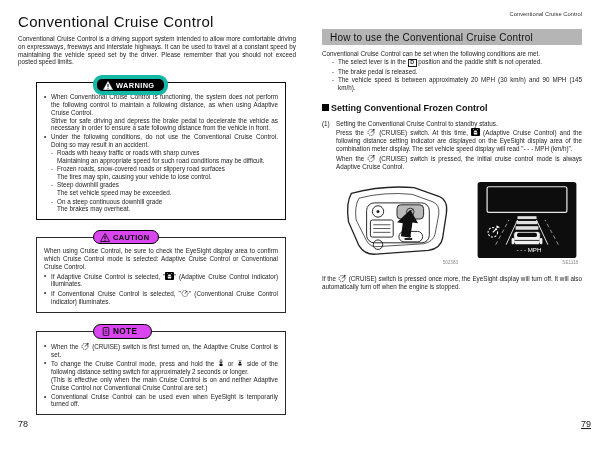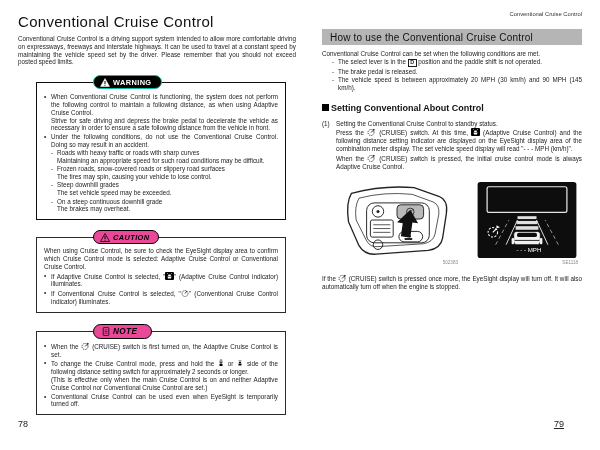--- a/index.html
+++ b/index.html
@@ -15,22 +15,22 @@
   #right-page .bar{margin-top:12px;padding-left:8px;}
 
   .body-t{font-size:6.3px;line-height:1.24;text-align:justify;}
   .intro{margin-top:5px;}
 
   .box{position:relative;margin:15px 10px 0 18px;padding:9px 7px 6px;}
   .box.warn-border{border:1.6px solid #0e0e0e;}
   .box.thin-border{border:1px solid #2a2a2a;}
   .badge{position:absolute;top:-8px;left:56px;display:flex;align-items:center;gap:3px;
          border-radius:9px;padding:1.5px 9px 1.5px 6px;font-size:7.4px;font-weight:bold;letter-spacing:.4px;}
-  .badge.solid{background:#000;color:#fff;border:1px solid #14b8a6;}
-  .badge.outline{background:#ec4899;color:#000;border:1.3px solid #000;font-style:italic;}
+  .badge.solid{background:#000;color:#fff;border:4px solid #14b8a6;}
+  .badge.outline{background:#d946ef;color:#000;border:1.3px solid #000;}
 
   .bul{display:flex;margin-top:1px;}
   .bul>.m{flex:none;width:7px;}
   .bul>.t{flex:1;text-align:justify;}
   .cont{padding-left:7px;text-align:justify;}
   .dash{display:flex;padding-left:7px;margin-top:.5px;}
   .dash>.m{flex:none;width:6px;}
   .dash>.t{flex:1;text-align:left;}
   .dashbody{padding-left:13px;}
 
@@ -50,21 +50,21 @@
   .fig{display:flex;flex-direction:column;}
   .figcode{font-size:4.6px;color:#8d8d8d;text-align:right;margin-top:2px;}
   .closing{margin-top:9px;}
 
   .ic{display:inline-block;vertical-align:-1px;line-height:0;}
   .dbox{display:inline-block;border:.8px solid #1c1c1c;font-size:5.4px;line-height:1.1;
         padding:0 1.5px;vertical-align:0;font-weight:bold;}
 
   .pgnum{position:absolute;font-size:9px;color:#222;}
   #pg-left{left:18px;top:419px;}
-  #pg-right{right:36px;top:419px;text-decoration:underline;}
+  #pg-right{right:9px;top:419px;text-decoration:underline;}
 </style>
 </head>
 <body>
 
 <div class="col" id="left-page">
   <div class="doc-title">Conventional Cruise Control</div>
   <div class="body-t intro">Conventional Cruise Control is a driving support system intended to allow more comfortable driving on expressways, freeways and interstate highways. It can be used to travel at a constant speed by maintaining the vehicle speed set by the driver. Please remember that you should not exceed posted speed limits.</div>
 
   <div class="box warn-border" style="margin-top:16px;">
     <div class="badge solid">
@@ -202,21 +202,21 @@
       <span class="t">The brake pedal is released.</span>
     </div>
     <div class="cond">
       <span class="m">-</span>
       <span class="t">The vehicle speed is between approximately 20 MPH (30 km/h) and 90 MPH (145 km/h).</span>
     </div>
   </div>
 
   <div class="subsec">
     <span class="sq"></span>
-    <span>Setting Conventional About Control</span>
+    <span>Setting Conventional Frozen Control</span>
   </div>
 
   <div class="body-t step">
     <div class="stephead">
       <span class="n">(1)</span>
       <span class="t">Setting the Conventional Cruise Control to standby status.</span>
     </div>
     <div class="stepbody" style="text-align:justify;">
       <span>Press the </span><span class="ic"><svg width="9" height="8" viewBox="0 0 18 16">
             <circle cx="8" cy="9" r="6" fill="none" stroke="#000" stroke-width="1.5" stroke-dasharray="2.2 1.6"></circle>

